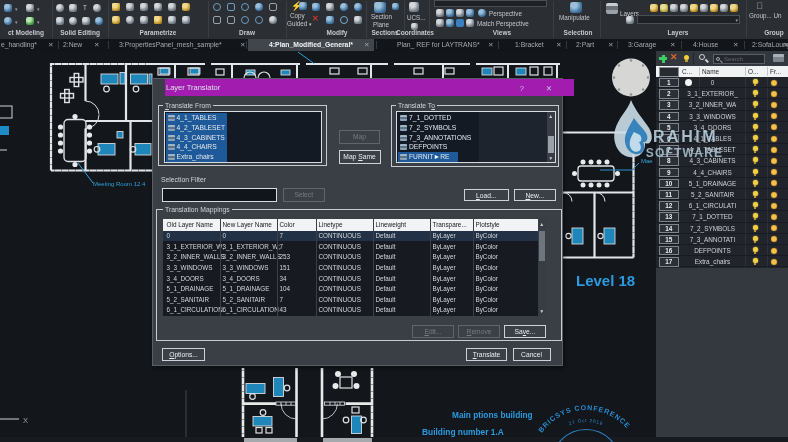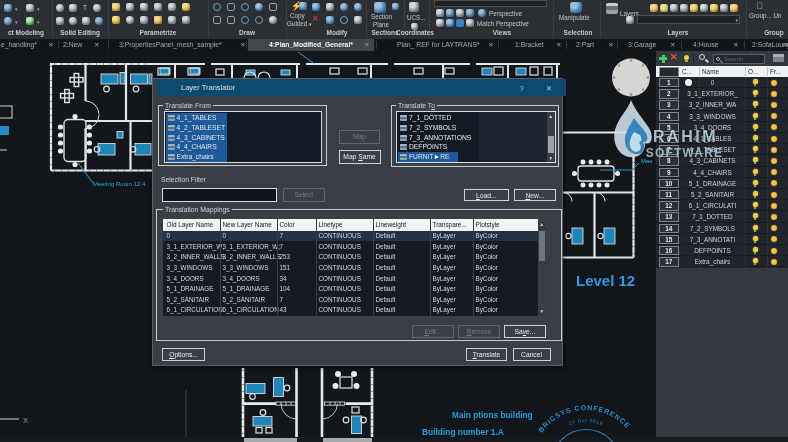--- a/index.html
+++ b/index.html
@@ -36,21 +36,21 @@
   .prow { position:absolute; left:0; width:132px; height:11.2px; border-bottom:1px solid #181c21; }
   .pnum { position:absolute; left:3px; top:1px; width:19.5px; height:9.4px; background:#2b3036; border:1px solid #7e848c; color:#e8ebee; font-size:6.4px; font-weight:bold; text-align:center; line-height:8.4px; }
   .pname { position:absolute; left:23px; top:0; width:67px; height:11.2px; color:#ced3d9; font-size:6.4px; text-align:center; line-height:11.2px; white-space:nowrap; overflow:hidden; }
   .bulbg { position:absolute; left:96.5px; top:2px; width:5px; height:5px; border-radius:50%; background:#f3cf3c; box-shadow:0 0 1.5px #ffe98a; }
   .bulbb { position:absolute; left:98px; top:7px; width:2px; height:2px; background:#b99a2a; }
   .sun { position:absolute; left:115px; top:2.5px; width:6px; height:6px; border-radius:50%; background:radial-gradient(circle,#f4c24a 0 45%, #d8922a 80%); box-shadow:0 0 1px #e8a83a; }
   .pcolsep { position:absolute; top:0; width:1px; height:191px; background:#2e333a; }
 
   
   #dialog { position:absolute; left:152px; top:78px; width:411px; height:288px; background:#3a3f46; z-index:10; border:1px solid #585e66; box-shadow:1px 2px 4px rgba(0,0,0,0.45); }
-  #dlgtitle { position:absolute; left:4px; top:0; width:409px; height:17px; background:#0c4a6e; color:#dde1e7; font-size:7.5px; line-height:17px; padding-left:24px; }
+  #dlgtitle { position:absolute; left:12px; top:0; width:409px; height:17px; background:#a21caf; color:#dde1e7; font-size:7.5px; line-height:17px; padding-left:1px; }
   .grp { position:absolute; border:1px solid #c7cbd1; }
   .grplbl { position:absolute; top:-4px; background:#3b4047; color:#ced3d9; font-size:6.8px; padding:0 2px; line-height:8px; white-space:nowrap; }
   .lbox { position:absolute; background:#131a23; border:1px solid #d8dce1; }
   .litem { position:absolute; left:1px; height:9.8px; font-size:6.7px; color:#e4e8ed; line-height:9.8px; white-space:nowrap; }
   .lsel { background:#1e5a99; }
   .lico { display:inline-block; width:7px; height:6px; margin:0 2px 0 2px; background:linear-gradient(180deg,#9fb6c6 0 30%,#5d7486 30% 60%,#8aa2b4 60% 100%); border-radius:1px; vertical-align:-1px; }
   .btn { position:absolute; background:#3b4047; border:1px solid #ced2d8; color:#e9edf2; font-size:6.7px; text-align:center; }
   .btn.dis { border-color:#60656d; color:#757b83; }
   .fld { position:absolute; background:#10151c; border:1px solid #d8dce1; }
   .dlbl { position:absolute; color:#ced3d9; font-size:6.8px; white-space:nowrap; }
@@ -265,21 +265,21 @@
       </text>
       <text font-family="Liberation Sans, sans-serif" font-size="4.6" fill="#2a8cd0" letter-spacing="0.8" text-anchor="middle">
         <textPath href="#stamparc2" startOffset="50%">27 Oct 2019</textPath>
       </text>
     </g>
 
     <path d="M0,419 h19" stroke="#9aa0a6" stroke-width="1.4"></path>
     <text x="23" y="422.5" font-family="Liberation Sans, sans-serif" font-size="7.5" fill="#9aa0a6">X</text>
   </svg>
   <div class="bluetxt" style="left:93px;top:180.5px;font-size:6px;color:#2ba3e0;">Meeting Room 12.4</div>
-  <div class="bluetxt" style="left:576px;top:272px;font-size:15px;font-weight:bold;color:#2a9be0;">Level 12</div>
+  <div class="bluetxt" style="left:576px;top:272px;font-size:15px;font-weight:bold;color:#2a9be0;">Level 18</div>
   <div class="bluetxt" style="left:452px;top:410px;font-size:8.3px;font-weight:bold;color:#2a9be0;">Main ptions building</div>
   <div class="bluetxt" style="left:422px;top:426.5px;font-size:8.4px;font-weight:bold;color:#2a9be0;">Building number 1.A</div>
   <div class="bluetxt" style="left:641px;top:158px;font-size:6px;color:#37a9de;">Mae</div>
 
   <div id="ribbon">
     <div class="sep" style="left:52px;"></div>
       <div class="sep" style="left:108px;"></div>
       <div class="sep" style="left:208px;"></div>
       <div class="sep" style="left:286px;"></div>
       <div class="sep" style="left:366px;"></div>

